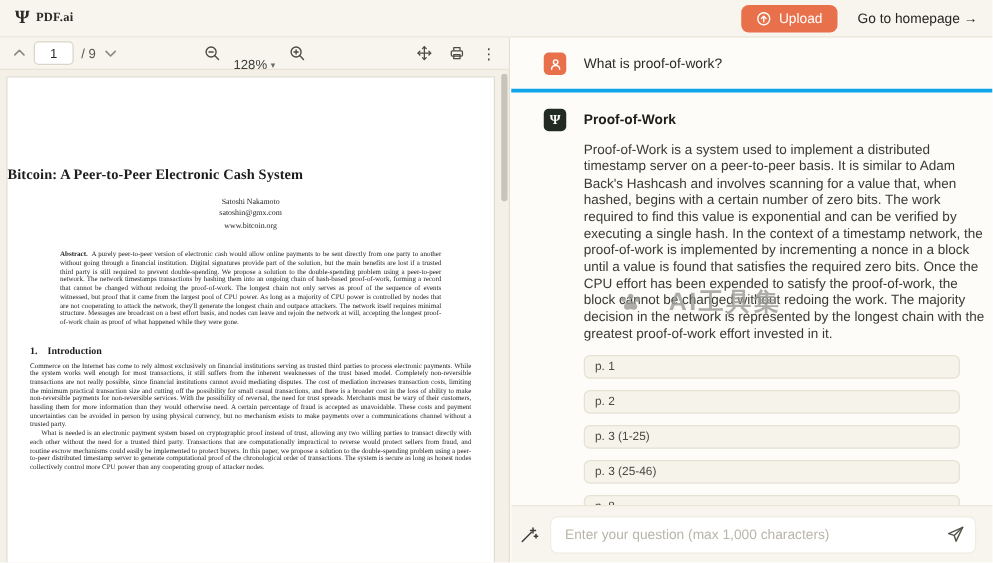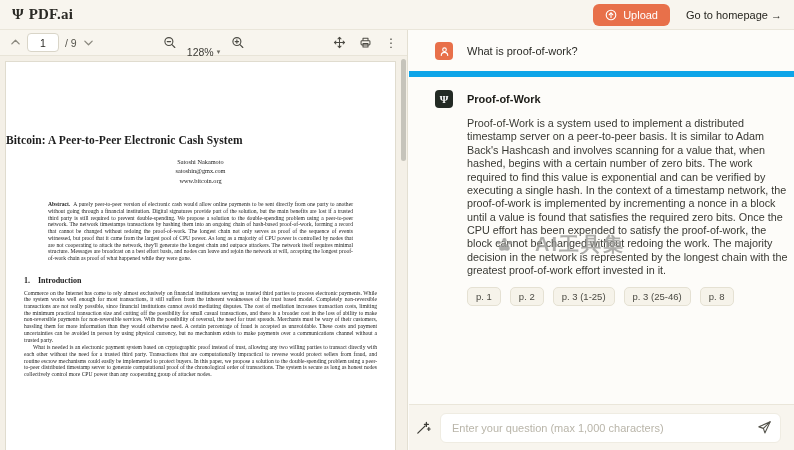--- a/index.html
+++ b/index.html
@@ -4,21 +4,21 @@
 <style>
   * { margin:0; padding:0; box-sizing:border-box; }
   html,body { width:794px; height:450px; overflow:hidden; }
   body { position:relative; background:#fdfcf9; font-family:"Liberation Sans",sans-serif; color:#2b2a25; }
 
   
   .header { position:absolute; top:0; left:0; right:0; height:30px; background:#f8f5ee;
             border-bottom:1px solid #eae6da; display:flex; align-items:center; padding:0 12px; z-index:6; }
   .brand { display:flex; align-items:center; gap:5px; font-family:"Liberation Serif",serif; }
   .brand-glyph { font-size:15px; font-weight:bold; line-height:1; }
-  .brand-name { font-size:15px; font-weight:bold; letter-spacing:.2px; }
+  .brand-name { font-size:10px; font-weight:bold; letter-spacing:.2px; }
   .header-right { margin-left:auto; display:flex; align-items:center; gap:16px; }
   .upload-btn { display:flex; align-items:center; gap:6px; background:#e8704a; color:#fff;
                 border:none; border-radius:6px; padding:5px 12px; font-size:11px; cursor:pointer; }
   .homepage-link { font-size:11px; color:#26251f; text-decoration:none; cursor:pointer; }
 
   
   .left-pane { position:absolute; top:30px; left:0; width:408px; bottom:0; background:#f4f0e7;
                border-right:1px solid #e3dfd2; }
   .toolbar { position:relative; height:26px; background:#f8f5ee; border-bottom:1px solid #e8e4d8;
              display:flex; align-items:center; padding:0 10px; z-index:4; }
@@ -42,32 +42,32 @@
   .abstract-label { font-weight:bold; margin-right:3px; }
   .pdf-h1 { margin:14px 18px 0; font-size:8px; font-weight:bold; white-space:pre-wrap; }
   .pdf-p { margin:5px 18px 0; font-size:5.6px; line-height:1.2; text-align:justify; }
   .pdf-p.indent { margin-top:1px; text-indent:9px; }
 
   .v-scrollbar { position:absolute; top:1px; bottom:1px; right:1px; width:6px; }
   .v-thumb { position:absolute; top:1px; right:0; width:5px; height:102px; background:#c6c4bb; border-radius:3px; cursor:pointer; }
 
   
   .right-pane { position:absolute; top:30px; left:409px; right:0; bottom:0; background:#fdfcf9; }
-  .q-row { display:flex; align-items:flex-start; gap:14px; padding:12px 26px 11px; border-bottom:6px solid #0ea5e9; }
+  .q-row { display:flex; align-items:flex-start; gap:14px; padding:12px 26px 11px; border-bottom:3px solid #0ea5e9; }
   .avatar { width:18px; height:18px; border-radius:4px; display:flex; align-items:center; justify-content:center; flex:0 0 auto; }
   .avatar.user { background:#e8704a; }
   .avatar.bot { background:#232a24; color:#fff; font-family:"Liberation Serif",serif;
                 font-size:11px; font-weight:bold; line-height:1; }
   .q-text { font-size:11px; color:#2a2a26; padding-top:3px; }
 
   .answer { position:relative; padding:13px 26px 0; }
   .a-head { display:flex; align-items:center; gap:14px; }
   .a-title { font-size:11px; font-weight:bold; color:#1c1c18; }
   .a-body { margin:9px 0 0 32px; width:324px; font-size:10.8px; line-height:1.24; color:#3a3a34; }
-  .chips { display:flex; gap:9px; margin:9px 0 0 32px; }
+  .chips { display:flex; gap:9px; margin:9px 0 0 32px;flex-direction:column; }
   .chip { background:#f6f3ea; border:1px solid #e5e1d3; border-radius:5px; padding:3px 8px;
           font-size:9.5px; color:#4b4a43; cursor:pointer; white-space:nowrap; }
 
   .watermark { position:absolute; left:86px; top:153px; color:#9a9a97; opacity:.8; pointer-events:none; }
   .wm-line1 { font-style:italic; font-weight:bold; font-size:13px; letter-spacing:1px; margin-left:14px; }
   .wm-line2 { display:flex; align-items:center; gap:21px; font-weight:bold; font-size:20px; letter-spacing:2px; margin-top:1px; }
 
   .footer { position:absolute; left:0; right:0; bottom:0; height:46px; background:#f8f5ee;
             border-top:1px solid #eae6da; display:flex; align-items:center; gap:9px; padding:0 13px 0 6px; }
   .wand { display:flex; align-items:center; cursor:pointer; }

